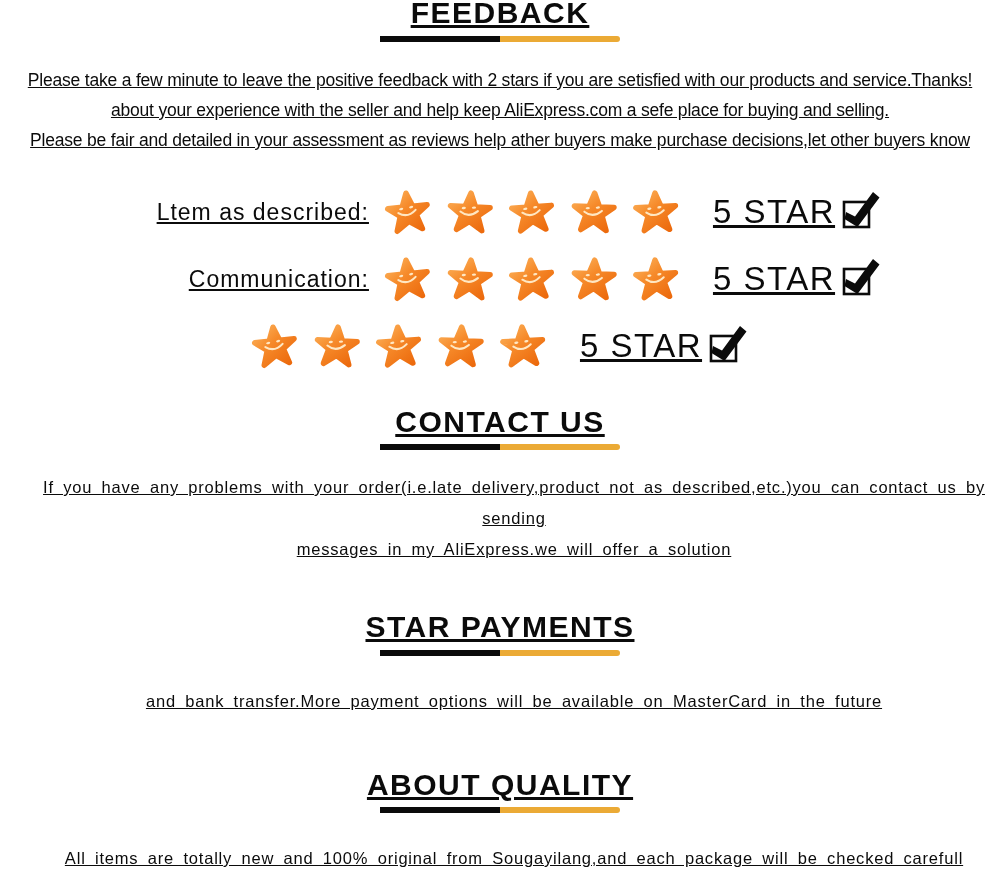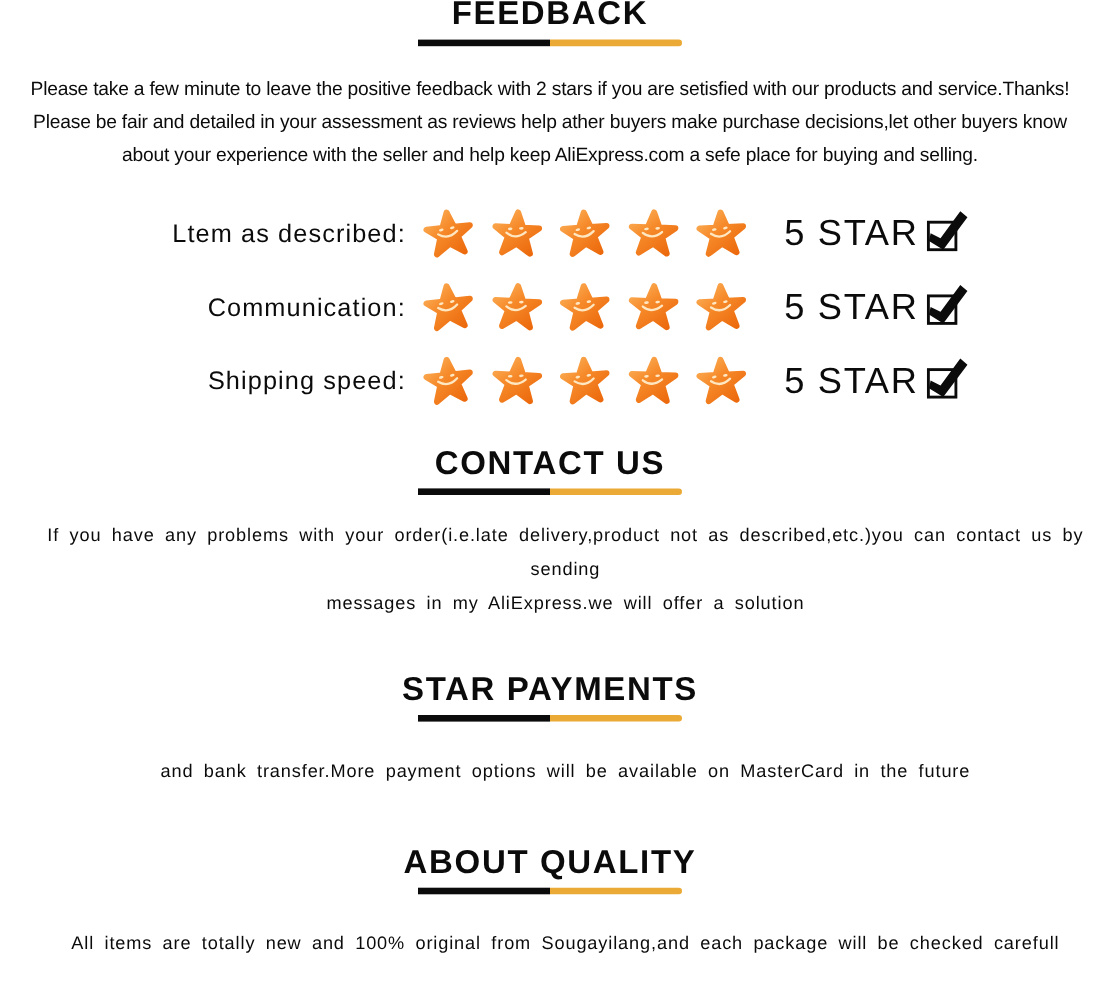--- a/index.html
+++ b/index.html
@@ -8,20 +8,21 @@
     background: #ffffff;
     width: 1000px;
     font-family: "Liberation Sans", sans-serif;
     color: #0b0b0b;
   }
   .page {
     width: 1000px;
     height: 892px;
     overflow: hidden;
     position: relative;
+    text-decoration: underline;
   }
 
   
   .sec-heading {
     text-align: center;
     font-size: 30px;
     font-weight: bold;
     letter-spacing: 1.5px;
     line-height: 1.05;
     color: #0b0b0b;
@@ -122,22 +123,22 @@
 <div class="page">
 
   <div class="sec-heading top-heading">FEEDBACK</div>
   <div class="heading-underline">
     <div class="half-black"></div>
     <div class="half-gold"></div>
   </div>
 
   <div class="intro">
     <div>Please take a few minute to leave the positive feedback with 2 stars if you are setisfied with our products and service.Thanks!</div>
+    <div>about your experience with the seller and help keep AliExpress.com a sefe place for buying and selling.</div>
     <div>Please be fair and detailed in your assessment as reviews help ather buyers make purchase decisions,let other buyers know</div>
-    <div>about your experience with the seller and help keep AliExpress.com a sefe place for buying and selling.</div>
   </div>
 
   <div class="ratings">
 
     <div class="rating-row">
       <div class="rating-label">Ltem as described:</div>
       <div class="stars">
           <span class="star-icon">
             <svg viewBox="0 0 100 100">
               <polygon points="50,8 61.5,37.5 93,37.5 67.5,56.5 77.5,88 50,69.5 22.5,88 32.5,56.5 7,37.5 38.5,37.5" fill="url(#starGrad)" stroke="url(#starGrad)" stroke-width="12" stroke-linejoin="round"></polygon>
@@ -235,21 +236,20 @@
       <div class="score">5 STAR</div>
       <div class="checkbox">
           <svg viewBox="0 0 40 38">
             <rect x="3" y="11" width="25" height="25" fill="#ffffff" stroke="#0b0b0b" stroke-width="2.6"></rect>
             <polygon points="5,21 14,25.5 32,1 38.5,6.5 16.5,36 3.5,28" fill="#0b0b0b"></polygon>
           </svg>
         </div>
     </div>
 
     <div class="rating-row">
-      <div class="rating-label">Shipping speed:</div>
       <div class="stars">
           <span class="star-icon">
             <svg viewBox="0 0 100 100">
               <polygon points="50,8 61.5,37.5 93,37.5 67.5,56.5 77.5,88 50,69.5 22.5,88 32.5,56.5 7,37.5 38.5,37.5" fill="url(#starGrad)" stroke="url(#starGrad)" stroke-width="12" stroke-linejoin="round"></polygon>
               <ellipse cx="36" cy="41" rx="4.6" ry="2.6" fill="#ffe7c2" transform="rotate(-8 36 41)"></ellipse>
               <ellipse cx="58" cy="39" rx="4.6" ry="2.6" fill="#ffe7c2" transform="rotate(-8 58 39)"></ellipse>
               <path d="M29 49 Q48 63 67 46" fill="none" stroke="#ffe7c2" stroke-width="4.5" stroke-linecap="round"></path>
             </svg>
           </span>
           <span class="star-icon">

